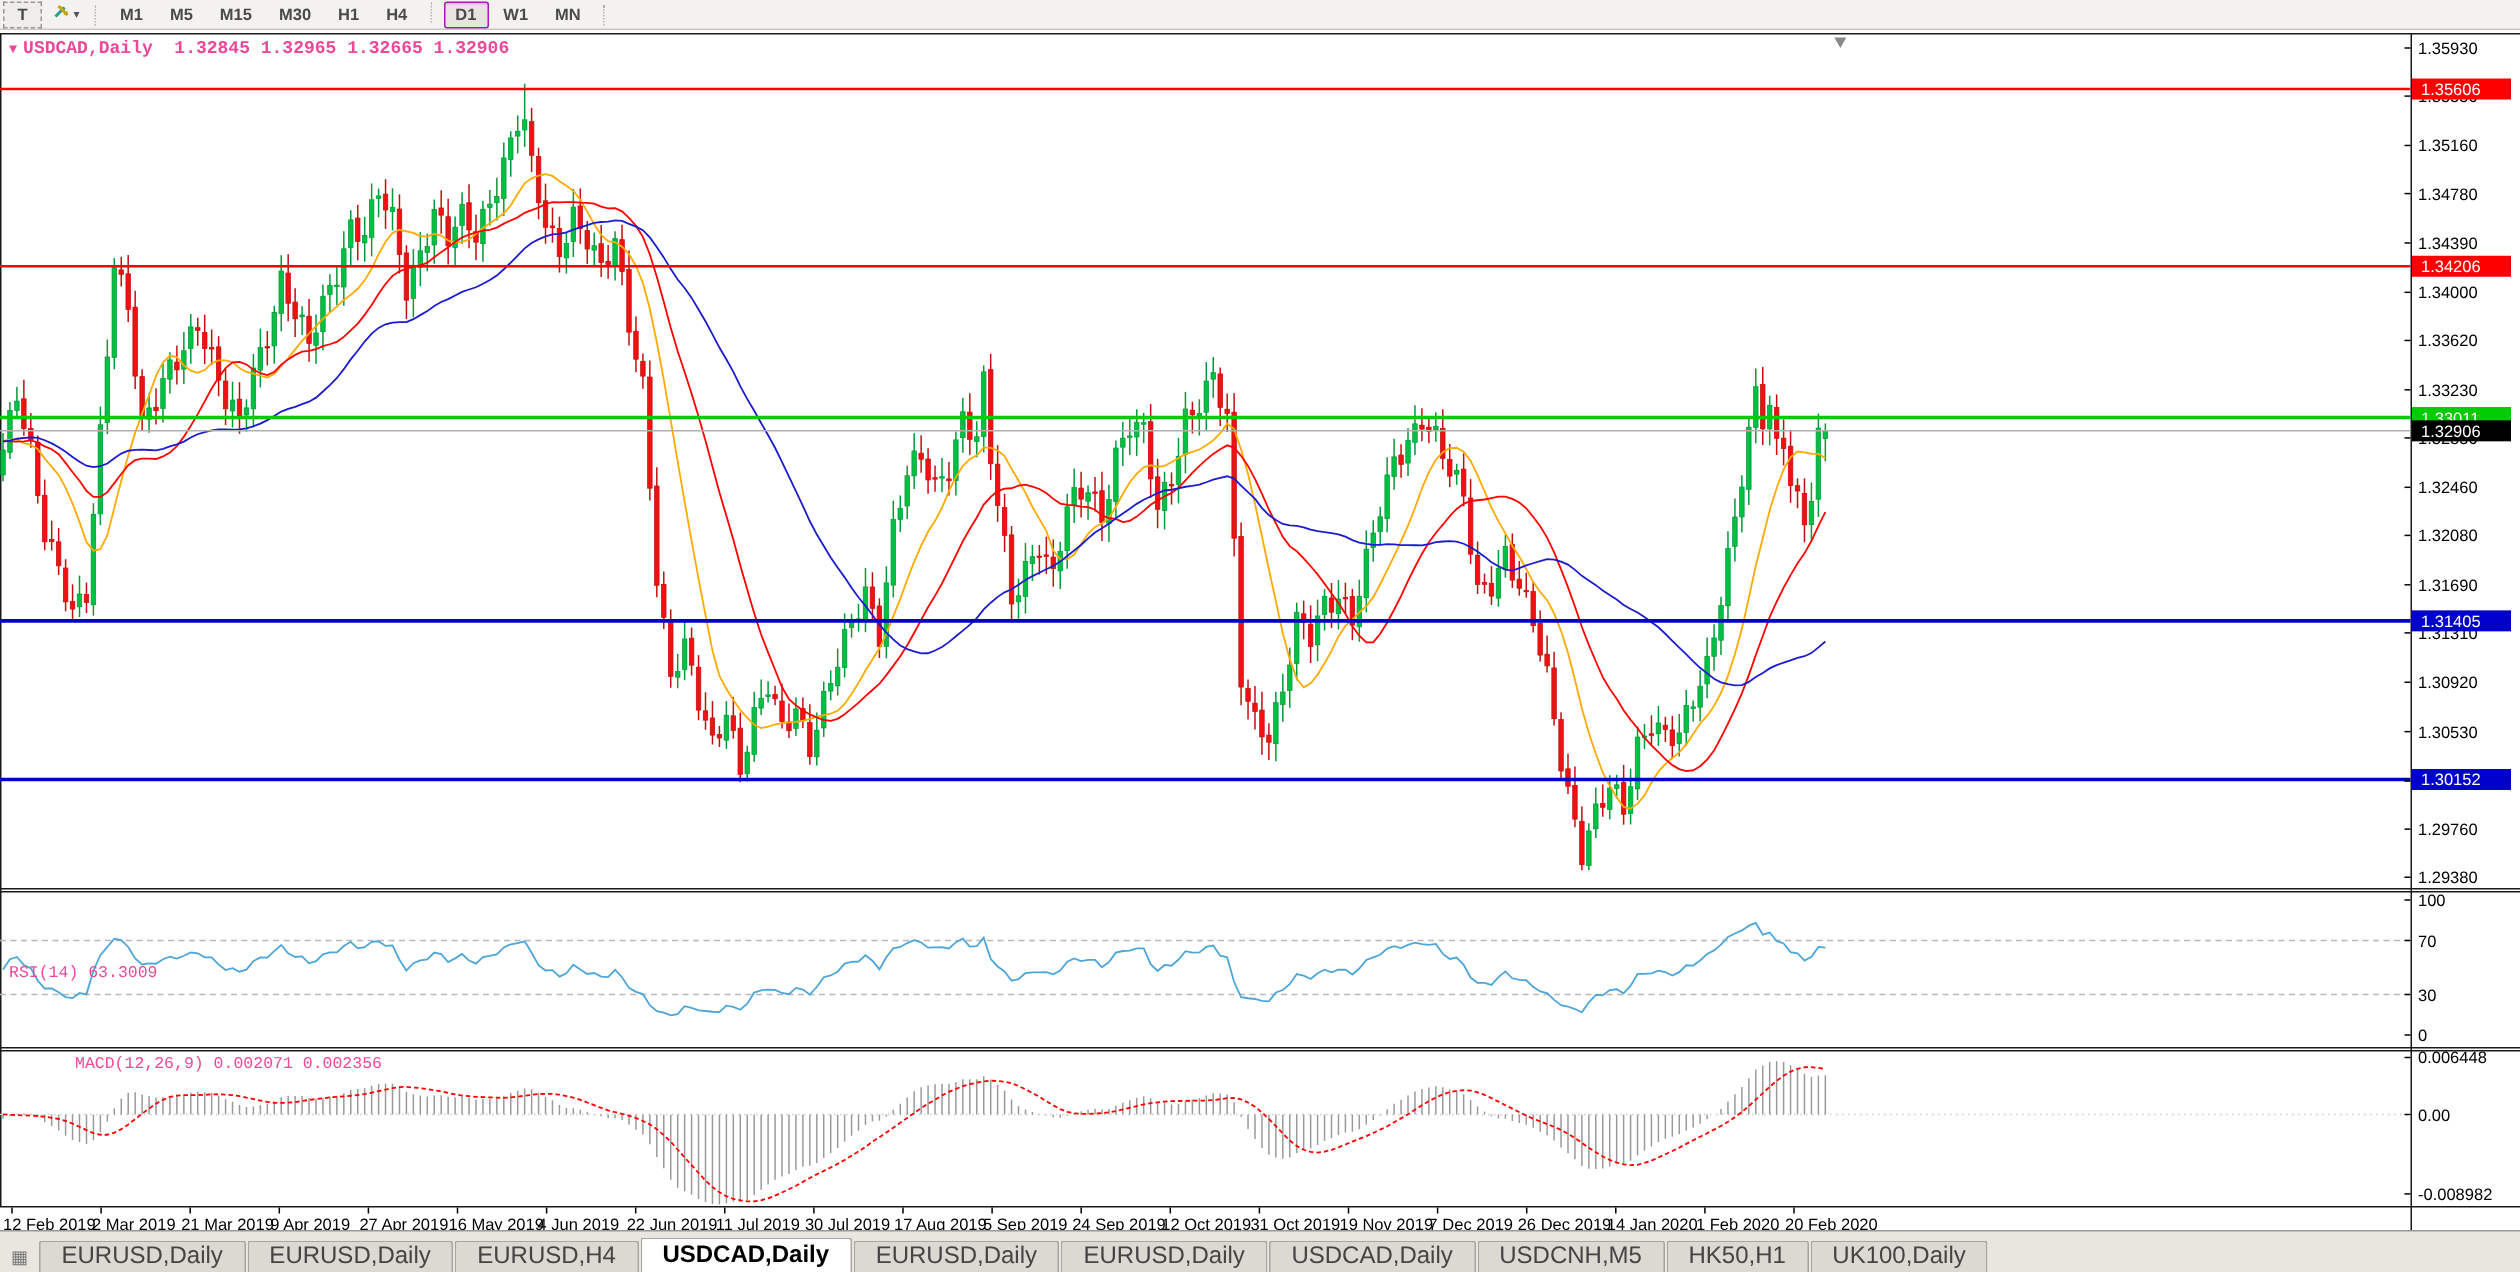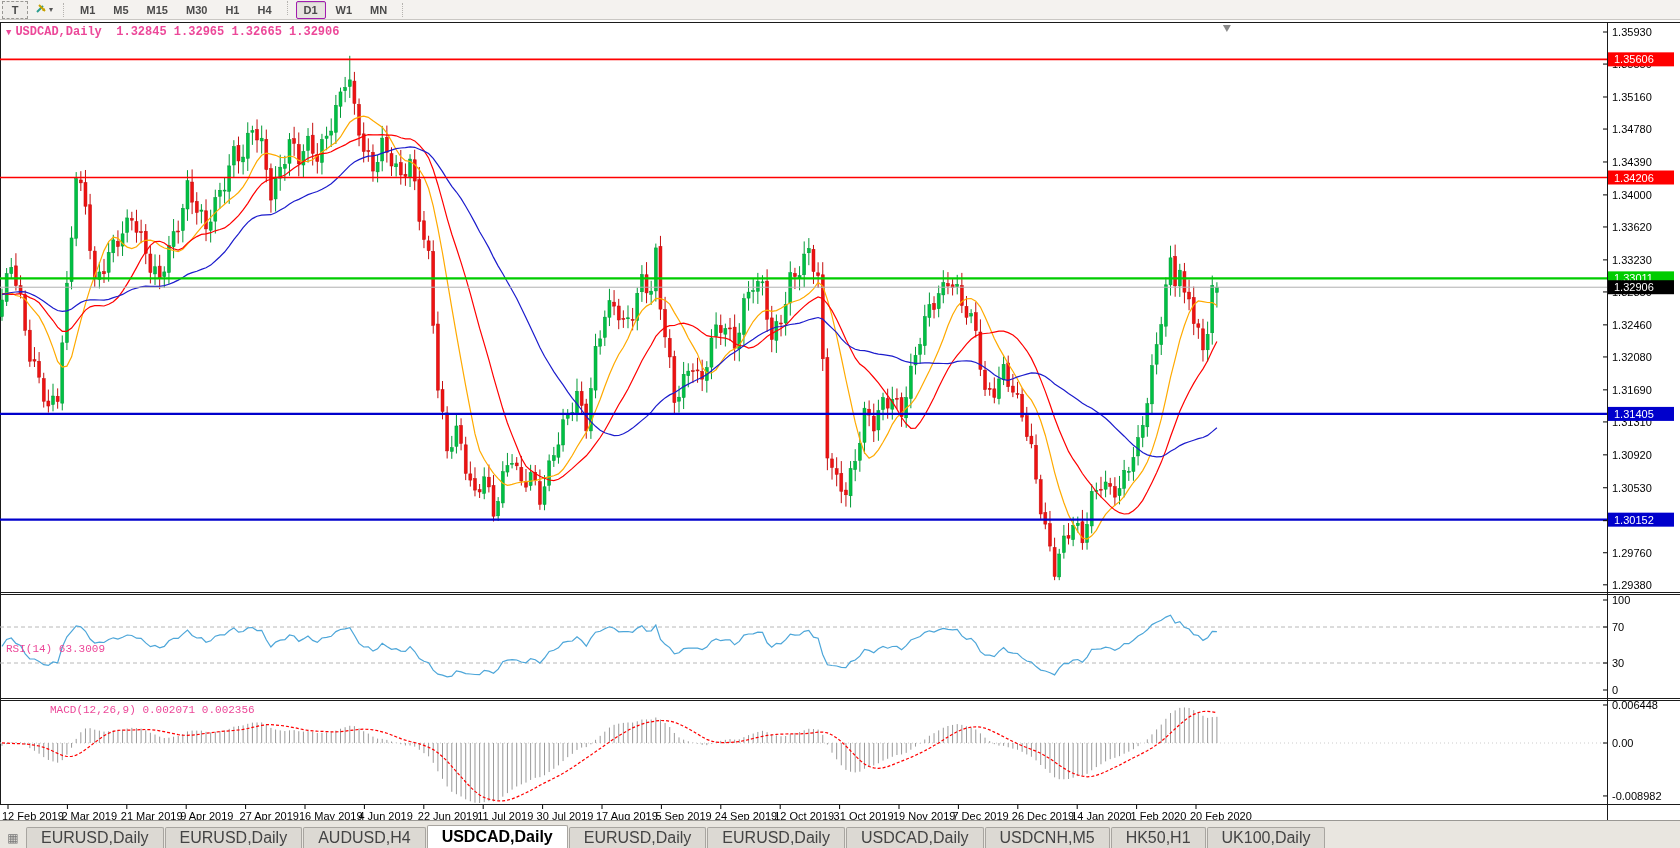--- a/index.html
+++ b/index.html
@@ -1016,21 +1016,21 @@
     </div>
     <div class="overlay panel-label rsi-label">RSI(14) 63.3009</div>
     <div class="overlay panel-label macd-label">MACD(12,26,9) 0.002071 0.002356</div>
   </div>
 
   <div class="tabbar">
     <span class="tabicon">▦</span>
     <div id="tabs" style="display:flex;align-items:flex-end;">
         <div class="tab">EURUSD,Daily</div>
         <div class="tab">EURUSD,Daily</div>
-        <div class="tab">AUDUSD,H4</div>
+        <div class="tab">EURUSD,H4</div>
         <div class="tab active">USDCAD,Daily</div>
         <div class="tab">EURUSD,Daily</div>
         <div class="tab">EURUSD,Daily</div>
         <div class="tab">USDCAD,Daily</div>
         <div class="tab">USDCNH,M5</div>
         <div class="tab">HK50,H1</div>
         <div class="tab">UK100,Daily</div>
       </div>
   </div>
 

